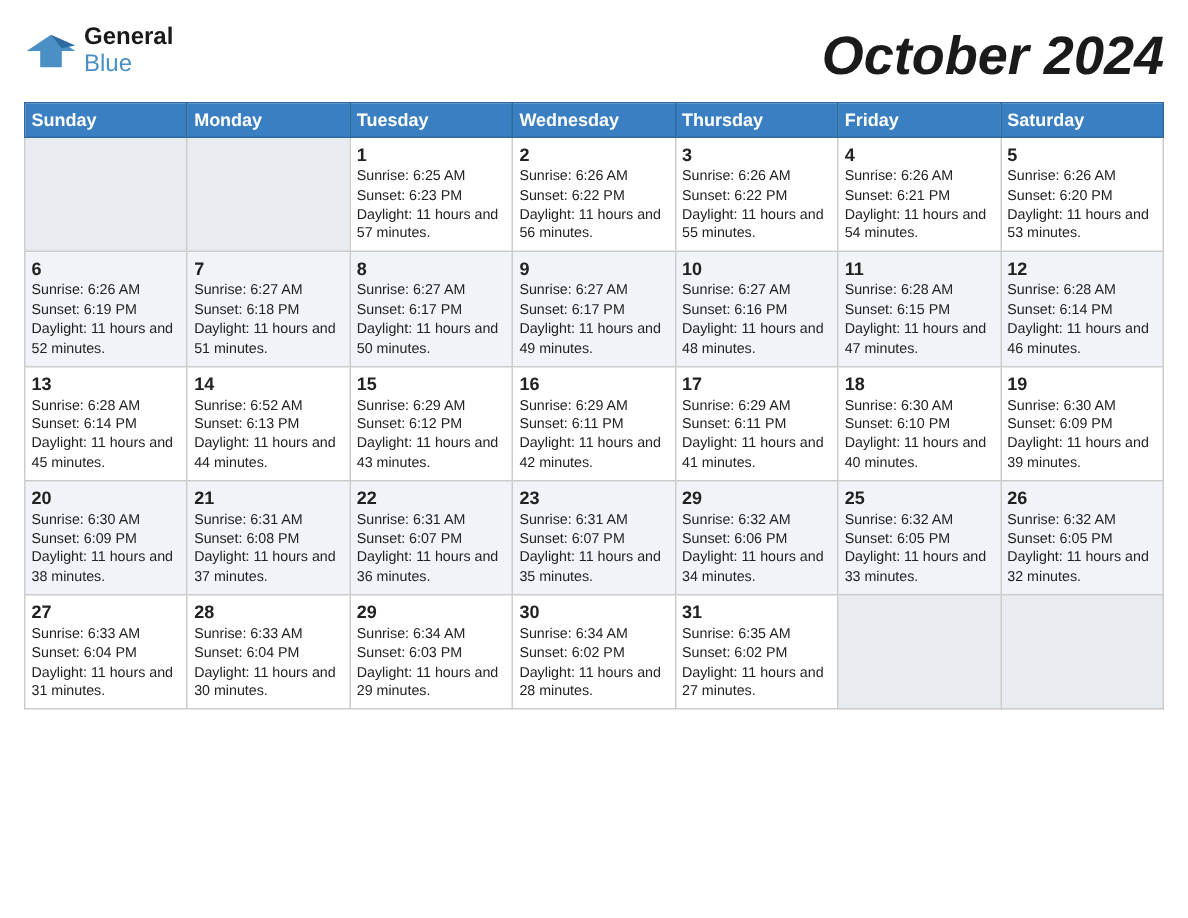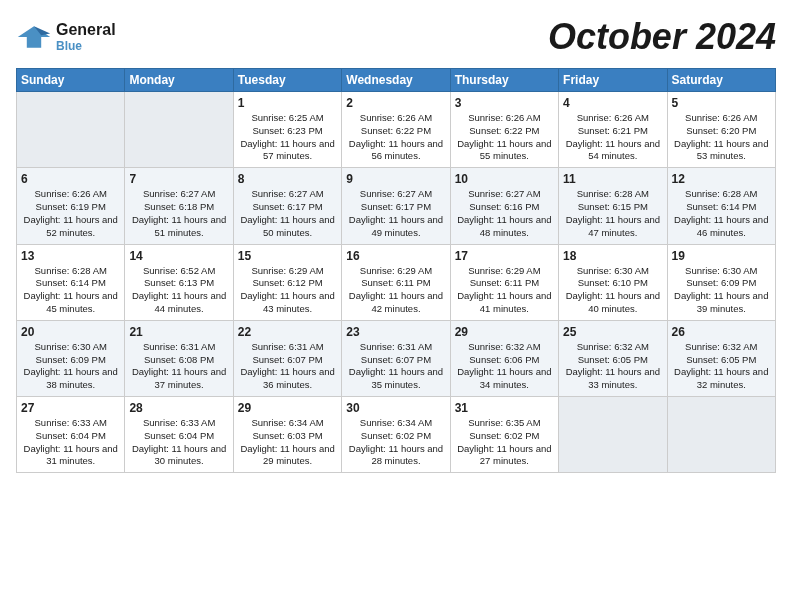--- a/index.html
+++ b/index.html
@@ -6,21 +6,21 @@
     body {
       font-family: Arial, sans-serif;
       background: #fff;
       width: 792px;
       min-height: 612px;
       padding: 16px;
     }
     .header {
       display: flex;
       justify-content: space-between;
-      align-items: center;
+      align-items: flex-start;
       margin-bottom: 10px;
     }
     .logo {
       display: flex;
       align-items: center;
       gap: 4px;
     }
     .logo-bird {
       width: 36px;
       height: 36px;
@@ -69,38 +69,37 @@
     .day-number {
       font-size: 12px;
       font-weight: bold;
       display: block;
       margin-bottom: 2px;
     }
     .day-info {
       font-size: 9.5px;
       line-height: 1.35;
       color: #222;
-      text-align: center;
     }
     .empty-cell {
       background: #e8ecf0 !important;
     }
   </style>
 </head>
 <body>
 
 <div class="header">
   <div class="logo">
     <svg class="logo-bird" viewBox="0 0 40 40" xmlns="http://www.w3.org/2000/svg">
       <polygon points="20,8 38,20 28,20 28,32 12,32 12,20 2,20" fill="#4a90c4"></polygon>
       <polygon points="20,8 38,16 28,18" fill="#2e6aa0"></polygon>
     </svg>
     <div>
       <div style="font-size:16px;font-weight:bold;color:#1a1a1a;">General</div>
-      <div style="font-size:12px;font-weight:bold;color:#4a90c4;">Blue</div>
+      <div style="font-size:16px;font-weight:normal;color:#4a90c4;">Blue</div>
     </div>
   </div>
   <div class="title-section">
     <div class="month-title">October 2024</div>
   </div>
 </div>
 
 <table class="calendar">
   <thead>
     <tr id="header-row">

